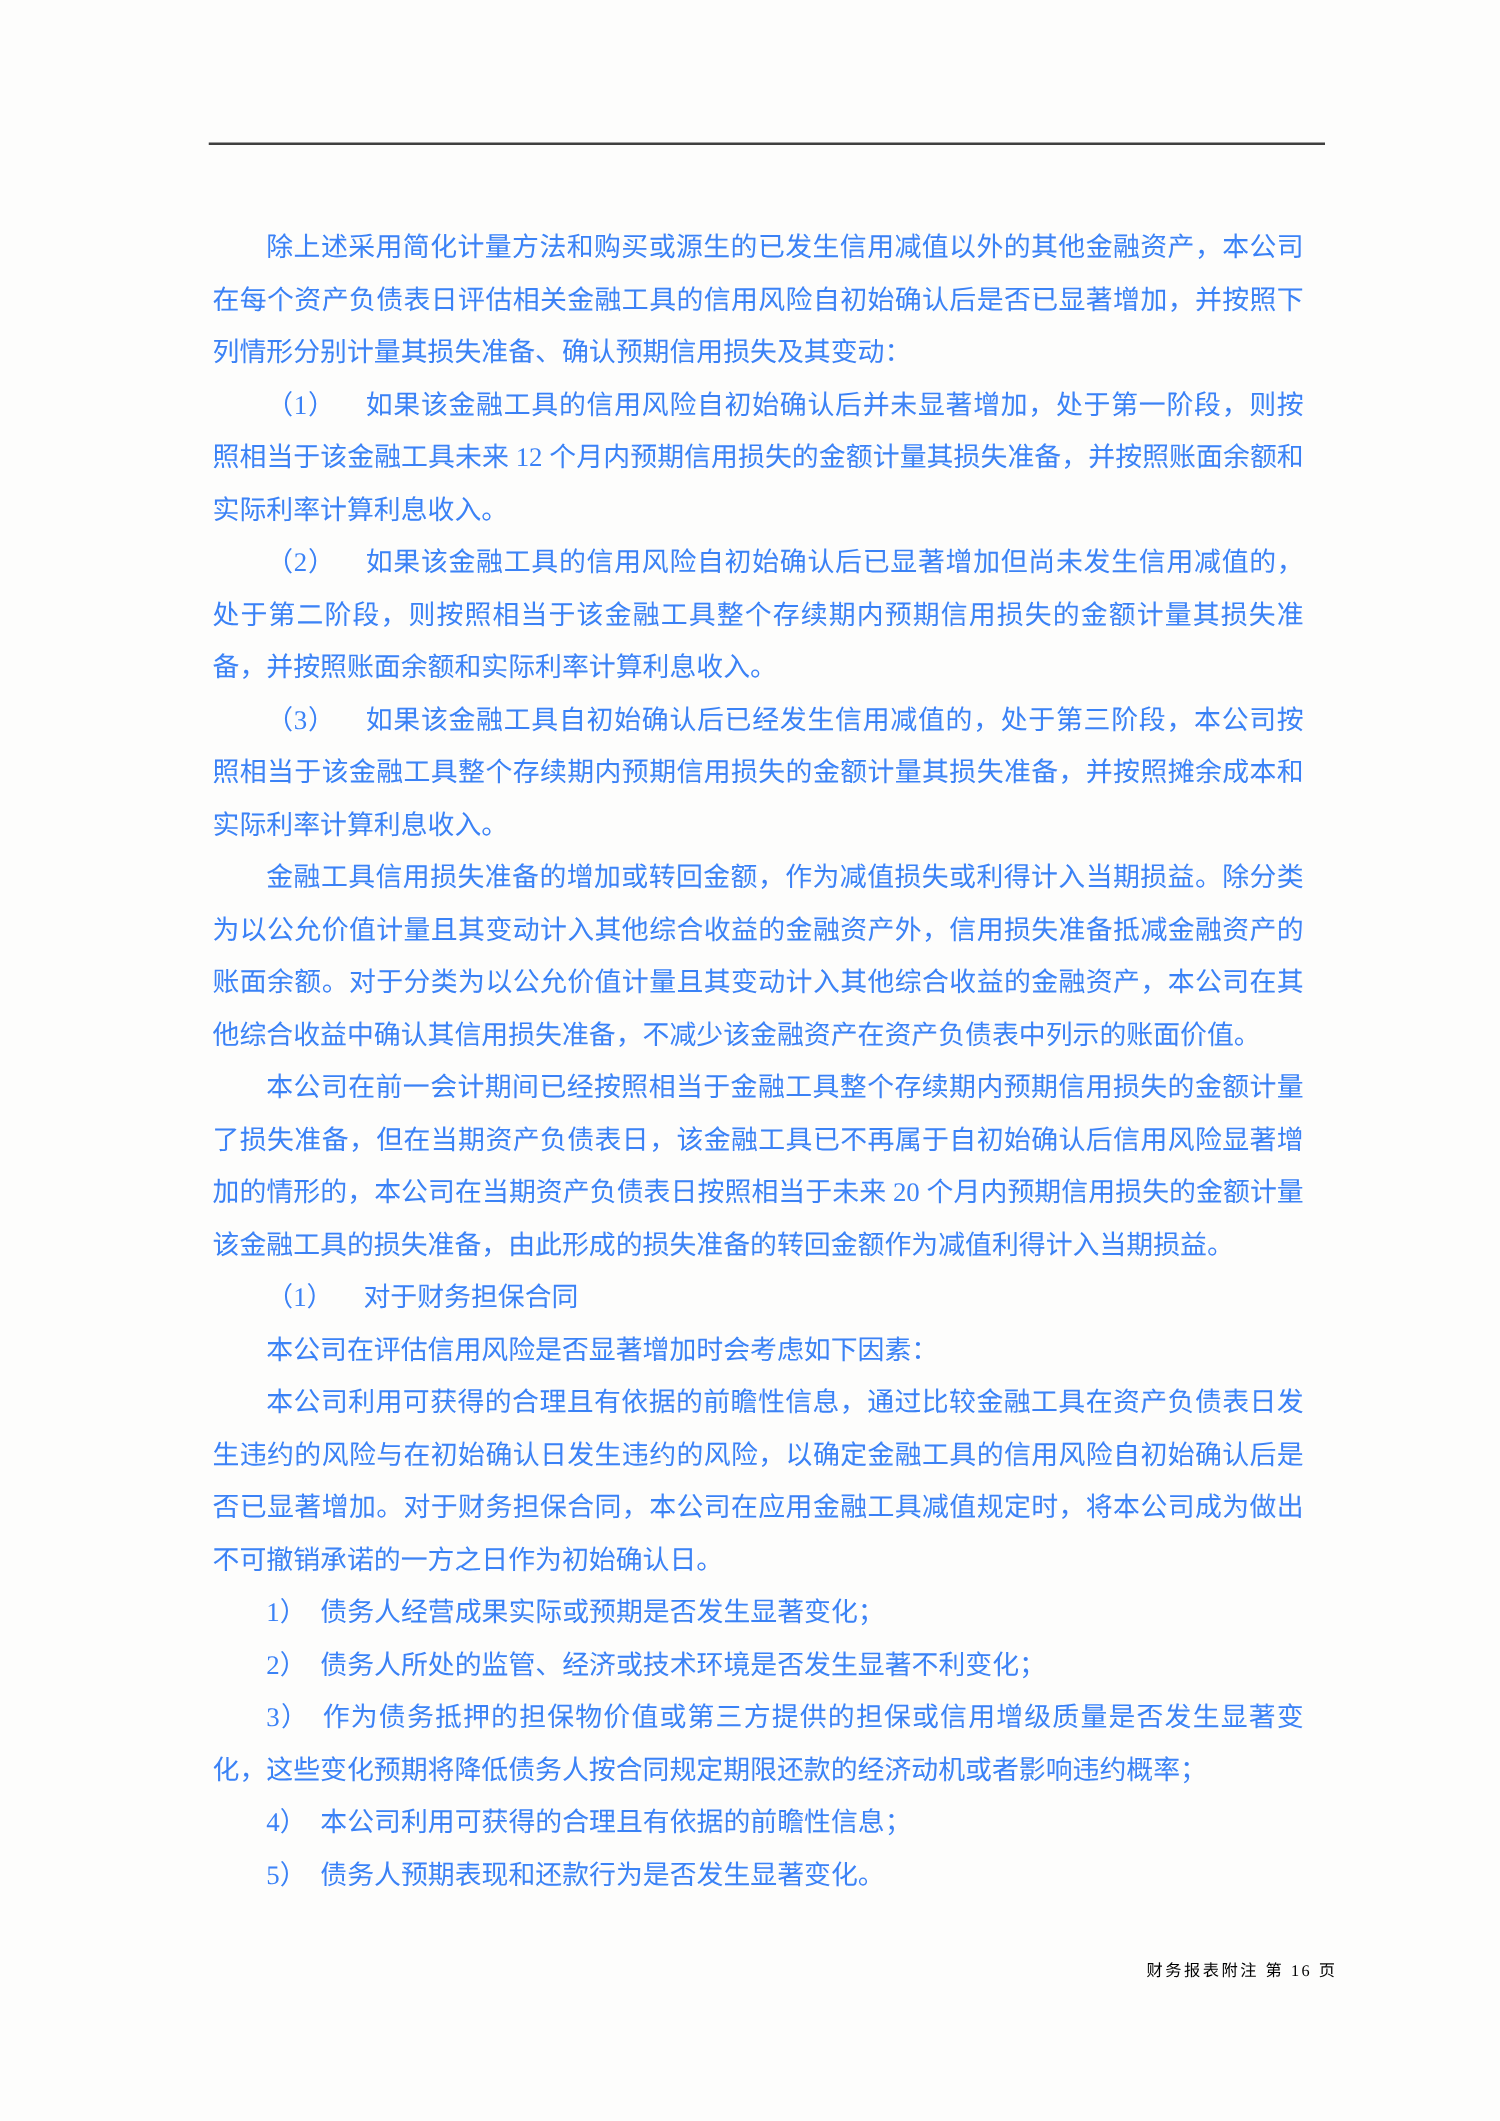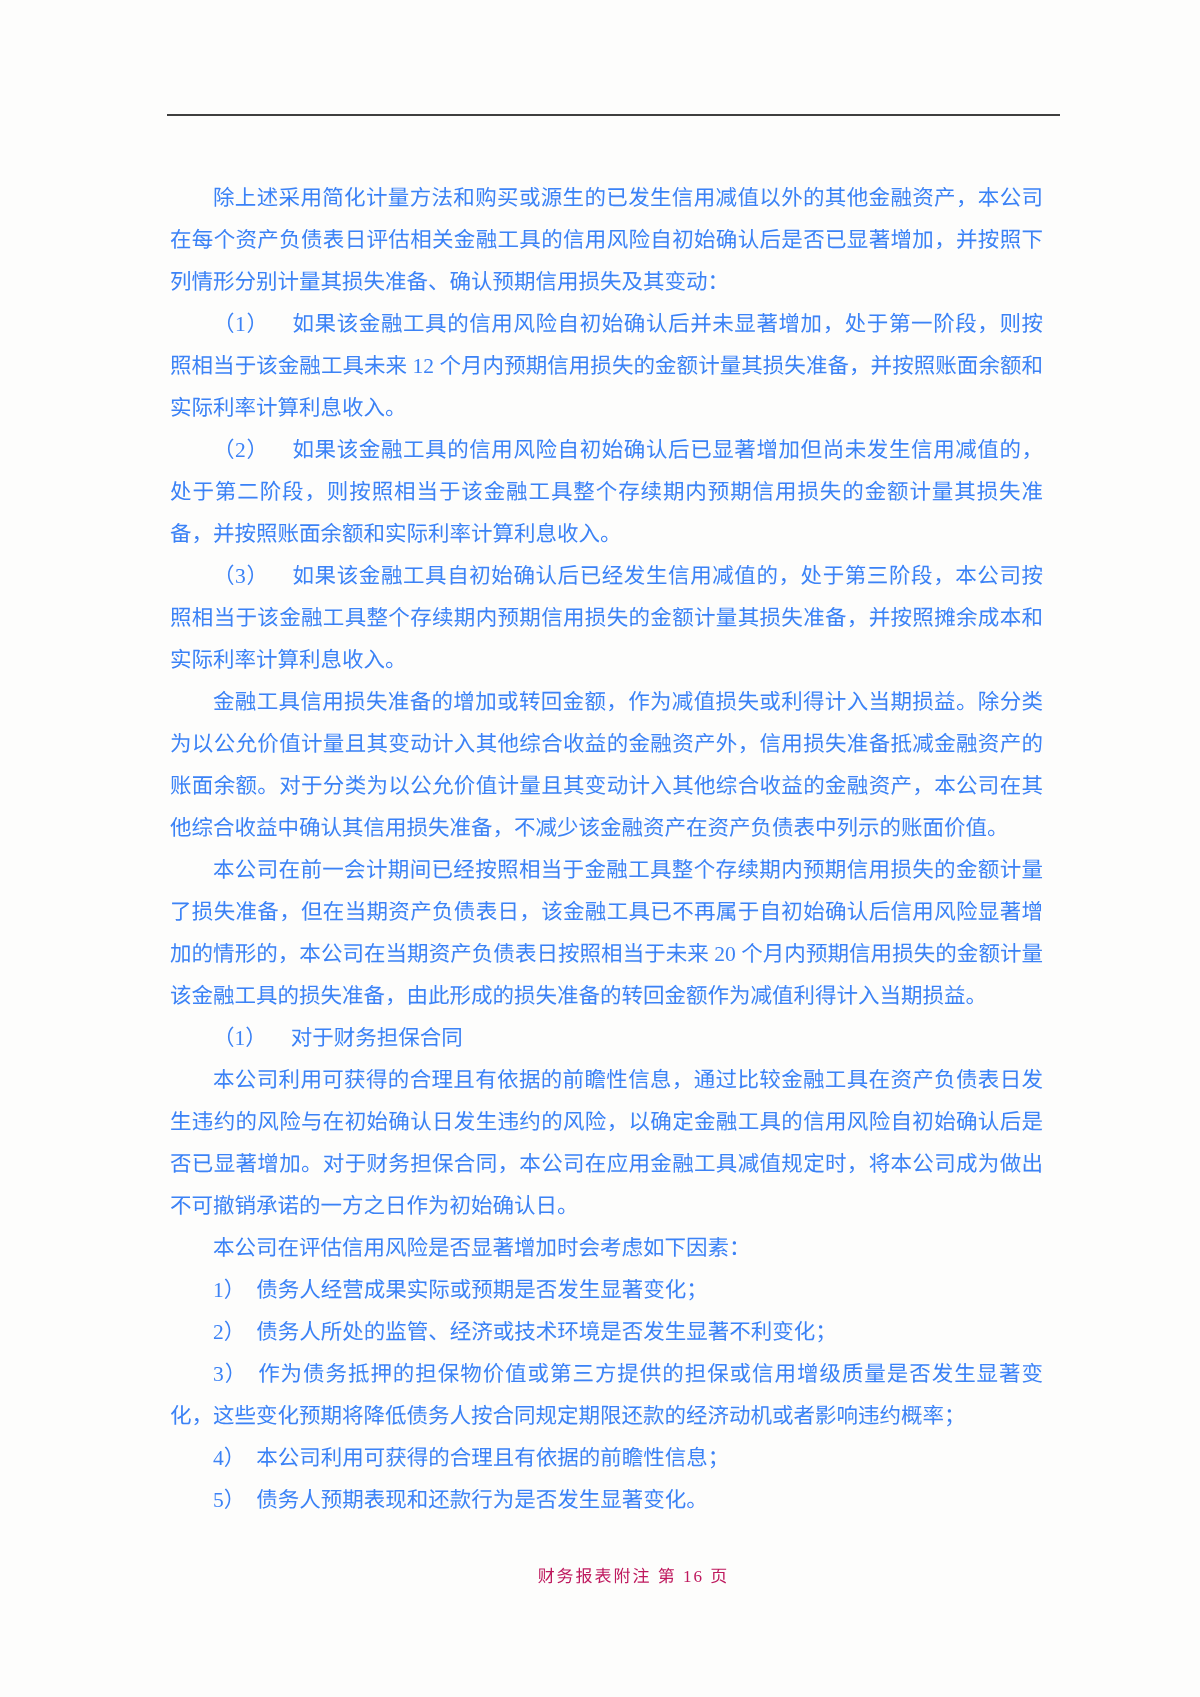--- a/index.html
+++ b/index.html
@@ -34,23 +34,23 @@
     margin: 0;
     text-indent: 43px;
   }
   .marker { display: inline; }
   .marker.wide  { margin-right: 24px; }  
   .marker.narrow { margin-right: 11px; } 
   .footer {
     position: absolute;
     left: 197px; top: 1562px;
     width: 873px;
-    text-align: center;
-    color: #be185d;
-    font-size: 17px;
+    text-align: right;
+    color: #000000;
+    font-size: 13px;
     line-height: 30px;
     letter-spacing: 2px;
   }
 </style>
 </head>
 <body>
 
 <div class="page">
 
   <div class="header-rule"></div>
@@ -64,23 +64,23 @@
     <p class="block"><span class="marker wide">（2）</span><span>如果该金融工具的信用风险自初始确认后已显著增加但尚未发生信用减值的，处于第二阶段，则按照相当于该金融工具整个存续期内预期信用损失的金额计量其损失准备，并按照账面余额和实际利率计算利息收入。</span></p>
 
     <p class="block"><span class="marker wide">（3）</span><span>如果该金融工具自初始确认后已经发生信用减值的，处于第三阶段，本公司按照相当于该金融工具整个存续期内预期信用损失的金额计量其损失准备，并按照摊余成本和实际利率计算利息收入。</span></p>
 
     <p class="block"><span>金融工具信用损失准备的增加或转回金额，作为减值损失或利得计入当期损益。除分类为以公允价值计量且其变动计入其他综合收益的金融资产外，信用损失准备抵减金融资产的账面余额。对于分类为以公允价值计量且其变动计入其他综合收益的金融资产，本公司在其他综合收益中确认其信用损失准备，不减少该金融资产在资产负债表中列示的账面价值。</span></p>
 
     <p class="block"><span>本公司在前一会计期间已经按照相当于金融工具整个存续期内预期信用损失的金额计量了损失准备，但在当期资产负债表日，该金融工具已不再属于自初始确认后信用风险显著增加的情形的，本公司在当期资产负债表日按照相当于未来 20 个月内预期信用损失的金额计量该金融工具的损失准备，由此形成的损失准备的转回金额作为减值利得计入当期损益。</span></p>
 
     <p class="block"><span class="marker wide">（1）</span><span>对于财务担保合同</span></p>
 
+    <p class="block"><span>本公司在评估信用风险是否显著增加时会考虑如下因素：</span></p>
+
     <p class="block"><span>本公司利用可获得的合理且有依据的前瞻性信息，通过比较金融工具在资产负债表日发生违约的风险与在初始确认日发生违约的风险，以确定金融工具的信用风险自初始确认后是否已显著增加。对于财务担保合同，本公司在应用金融工具减值规定时，将本公司成为做出不可撤销承诺的一方之日作为初始确认日。</span></p>
-
-    <p class="block"><span>本公司在评估信用风险是否显著增加时会考虑如下因素：</span></p>
 
     <p class="block"><span class="marker narrow">1）</span><span>债务人经营成果实际或预期是否发生显著变化；</span></p>
 
     <p class="block"><span class="marker narrow">2）</span><span>债务人所处的监管、经济或技术环境是否发生显著不利变化；</span></p>
 
     <p class="block"><span class="marker narrow">3）</span><span>作为债务抵押的担保物价值或第三方提供的担保或信用增级质量是否发生显著变化，这些变化预期将降低债务人按合同规定期限还款的经济动机或者影响违约概率；</span></p>
 
     <p class="block"><span class="marker narrow">4）</span><span>本公司利用可获得的合理且有依据的前瞻性信息；</span></p>
 
     <p class="block"><span class="marker narrow">5）</span><span>债务人预期表现和还款行为是否发生显著变化。</span></p>

